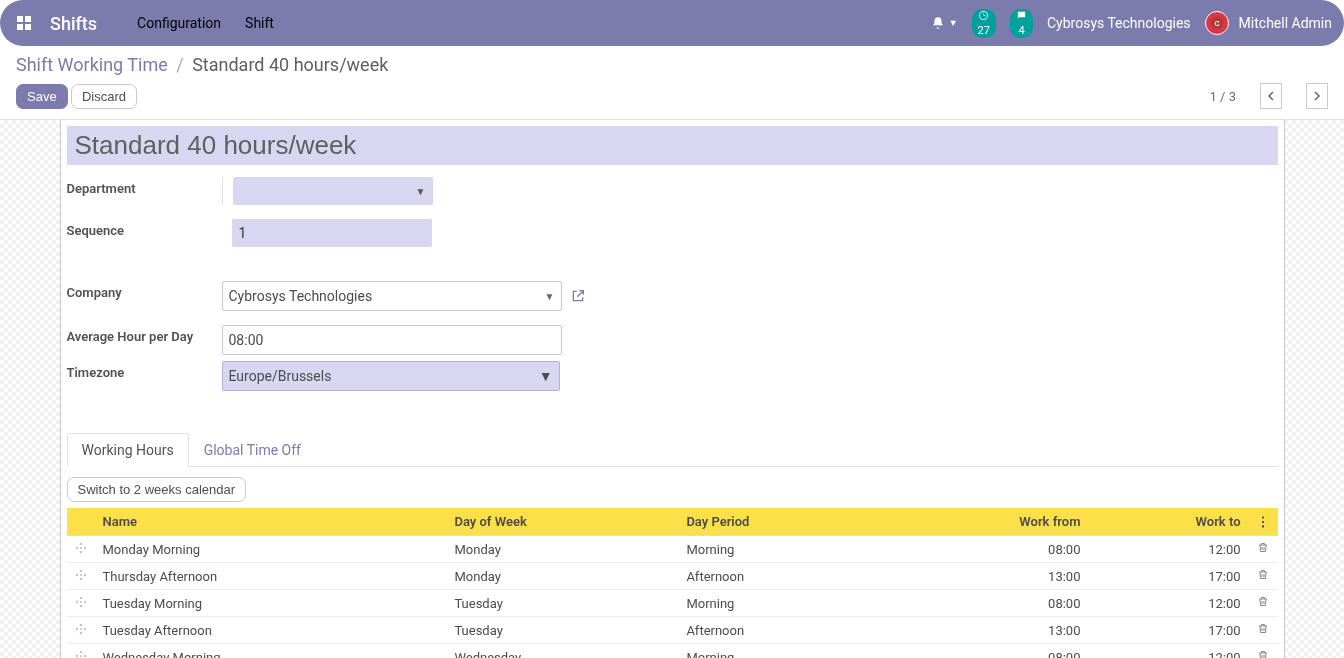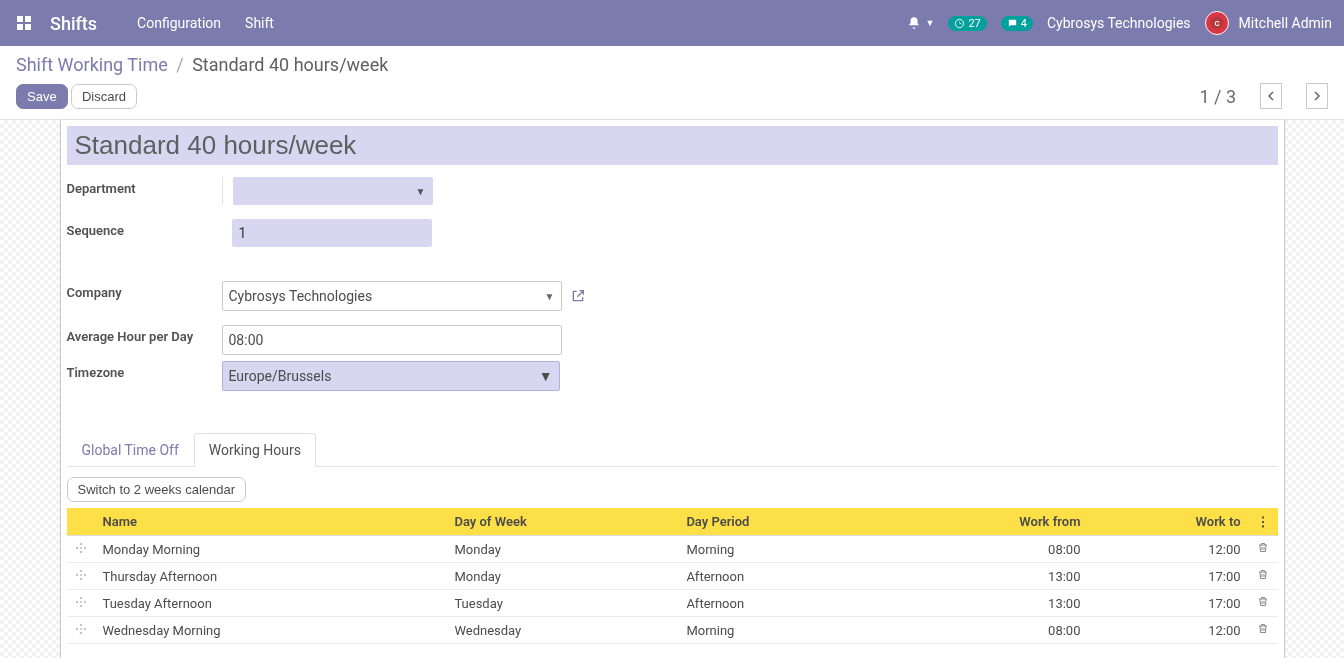--- a/index.html
+++ b/index.html
@@ -13,35 +13,36 @@
 
   
   .navbar {
     background: #7c7bad;
     color: #fff;
     height: 46px;
     display: flex;
     align-items: center;
     padding: 0 8px;
     position: relative;
+    border-radius: 23px;
   }
   .navbar .apps-icon {
     width: 32px; height: 32px;
     display:flex; align-items:center; justify-content:center;
     cursor: pointer;
   }
   .navbar .brand {
     font-size: 18px;
     font-weight: 500;
     color: #fff;
     margin-left: 10px;
     margin-right: 40px;
   }
   .navbar .menu-item {
-    color: #ffffff;
+    color: #000000;
     font-size: 14px;
     margin-right: 24px;
     cursor: pointer;
   }
   .navbar .right {
     margin-left: auto;
     display: flex;
     align-items: center;
     gap: 14px;
     padding-right: 4px;
@@ -52,20 +53,21 @@
   }
   .badge {
     background: #00a09d;
     color: #fff;
     border-radius: 10px;
     font-size: 11px;
     padding: 1px 6px;
     display: inline-flex;
     align-items:center;
     gap:3px;
+    flex-direction:column;
   }
   .navbar .company, .navbar .username {
     font-size: 14px; color:#fff;
   }
   .avatar {
     width: 24px; height: 24px; border-radius: 50%;
     background: #dc3545;
     display:flex; align-items:center; justify-content:center;
     color:#fff; font-size:12px; font-weight:bold;
     border: 1px solid #fff;
@@ -97,21 +99,21 @@
     cursor: pointer;
     border-radius: 7px;
   }
   .btn.primary {
     background: #7c7bad;
     border-color: #7c7bad;
     color: #fff;
   }
   .pager {
     display:flex; align-items:center; gap:24px;
-    font-size: 18px; color:#6d6d6d;
+    font-size: 13px; color:#6d6d6d;
   }
   .pager .nav-btn {
     width: 22px; height:26px; border:1px solid #cacaca;
     display:flex; align-items:center; justify-content:center;
     cursor:pointer; background:#fff;
   }
 
   
   .sheet-bg {
     background-image:
@@ -399,22 +401,22 @@
               <span>Europe/Brussels</span>
               <span class="caret">▼</span>
             </div>
           </div>
         </div>
       </div>
       <div class="col"></div>
     </div>
 
     <div class="tabs">
+      <div class="tab active">Working Hours</div>
       <div class="tab">Global Time Off</div>
-      <div class="tab active">Working Hours</div>
     </div>
 
     <div class="switch-btn">
       <button class="btn">Switch to 2 weeks calendar</button>
     </div>
 
     <table class="list">
       <thead>
         <tr>
           <th style="width:28px;"></th>
@@ -455,20 +457,34 @@
             <td class="right">17:00</td>
             <td class="trash"><svg width="12" height="13" viewBox="0 0 24 24" fill="none" stroke="#888" stroke-width="2">
                 <path d="M4 7h16M9 7V4h6v3M6 7l1 13h10l1-13M10 11v6M14 11v6"></path>
               </svg></td>
           </tr>
           <tr>
             <td class="handle"><svg width="12" height="12" viewBox="0 0 24 24" fill="#888">
                 <path d="M12 2l3 3H9l3-3zm0 20l-3-3h6l-3 3zM2 12l3-3v6l-3-3zm20 0l-3 3V9l3 3z"></path>
                 <circle cx="12" cy="12" r="1.5"></circle>
               </svg></td>
+            <td>Tuesday Morning</td>
+            <td>Tuesday</td>
+            <td>Morning</td>
+            <td class="right">08:00</td>
+            <td class="right">12:00</td>
+            <td class="trash"><svg width="12" height="13" viewBox="0 0 24 24" fill="none" stroke="#888" stroke-width="2">
+                <path d="M4 7h16M9 7V4h6v3M6 7l1 13h10l1-13M10 11v6M14 11v6"></path>
+              </svg></td>
+          </tr>
+          <tr>
+            <td class="handle"><svg width="12" height="12" viewBox="0 0 24 24" fill="#888">
+                <path d="M12 2l3 3H9l3-3zm0 20l-3-3h6l-3 3zM2 12l3-3v6l-3-3zm20 0l-3 3V9l3 3z"></path>
+                <circle cx="12" cy="12" r="1.5"></circle>
+              </svg></td>
             <td>Tuesday Afternoon</td>
             <td>Tuesday</td>
             <td>Afternoon</td>
             <td class="right">13:00</td>
             <td class="right">17:00</td>
             <td class="trash"><svg width="12" height="13" viewBox="0 0 24 24" fill="none" stroke="#888" stroke-width="2">
                 <path d="M4 7h16M9 7V4h6v3M6 7l1 13h10l1-13M10 11v6M14 11v6"></path>
               </svg></td>
           </tr>
           <tr>

